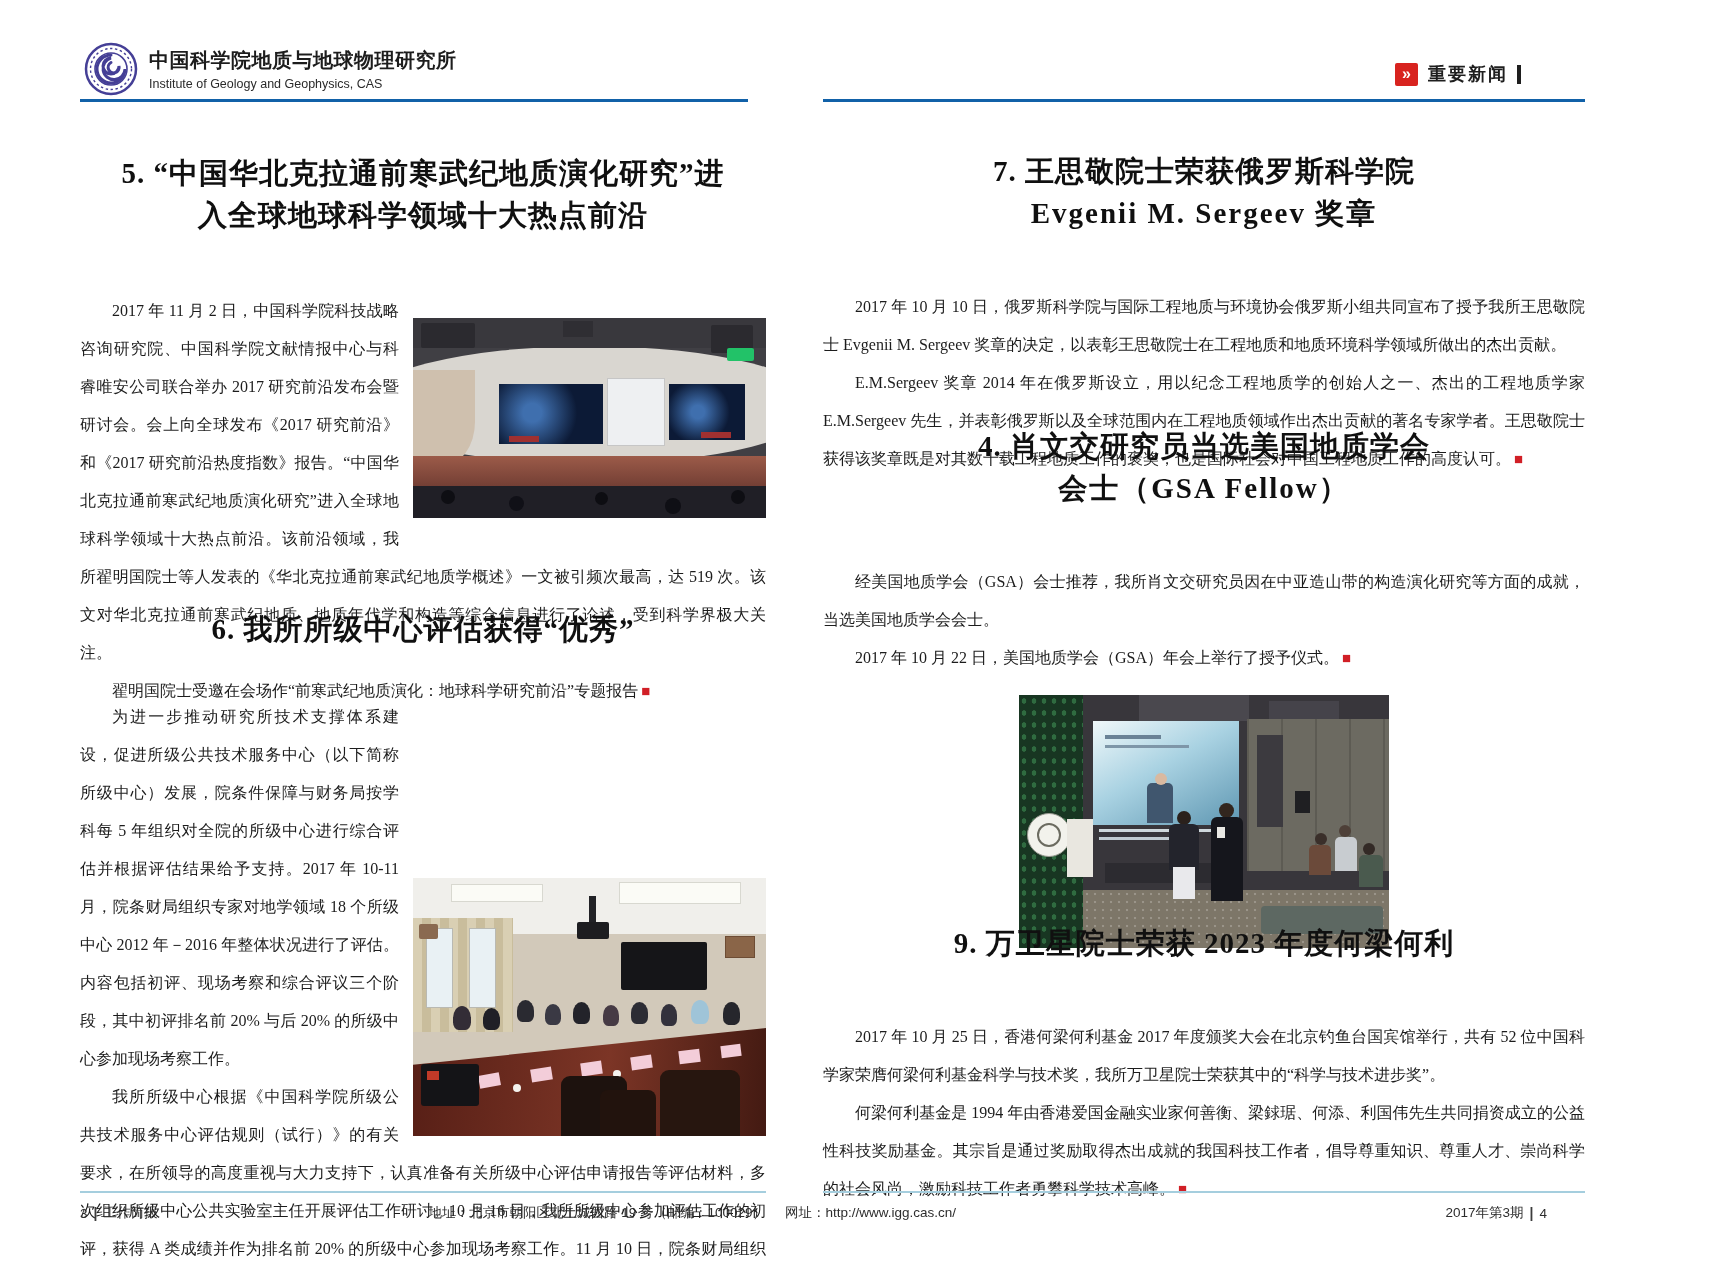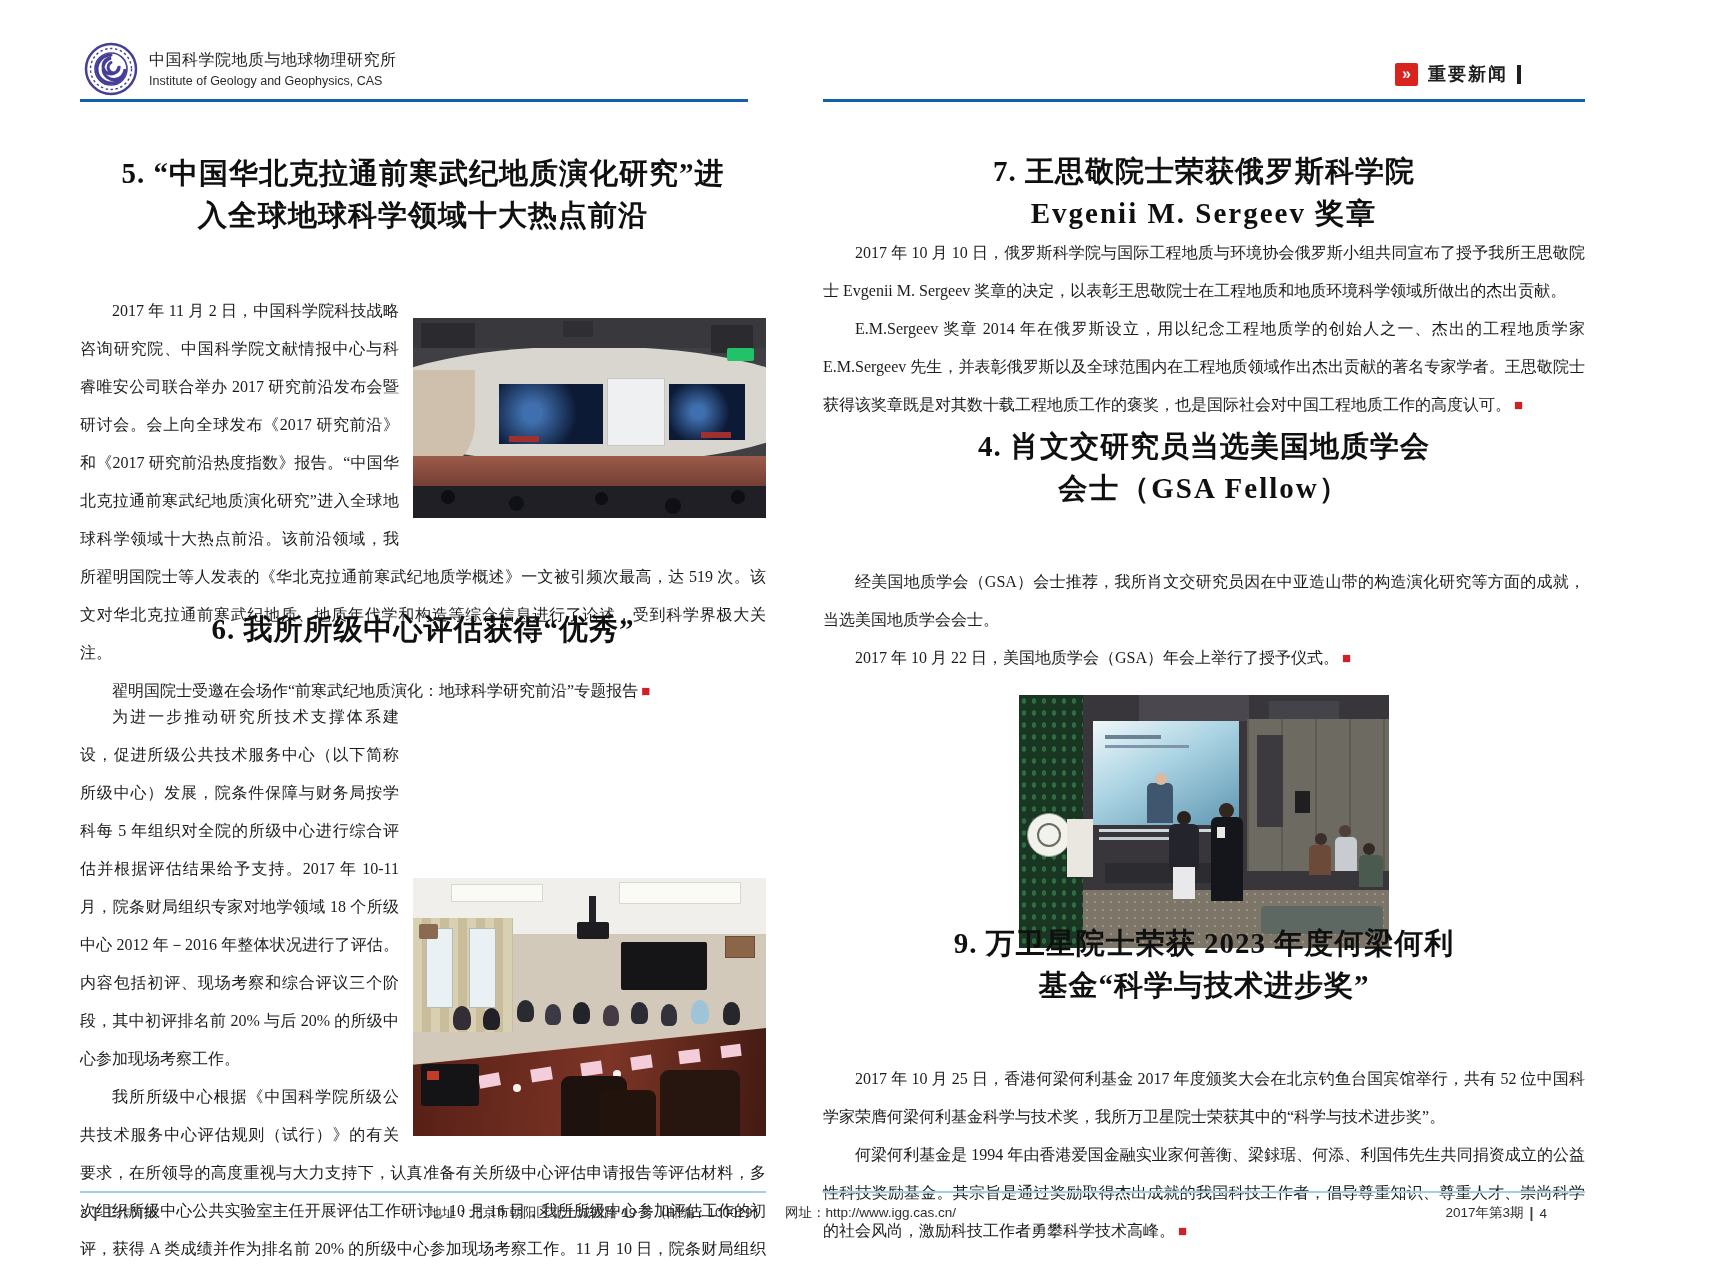--- a/index.html
+++ b/index.html
@@ -6,21 +6,21 @@
   html,body{margin:0;padding:0}
   body{position:relative;width:1710px;height:1276px;background:#ffffff;
        font-family:"Liberation Serif","DejaVu Serif",serif;color:#1b1b1b;overflow:hidden}
   .rule{position:absolute;height:3px;background:#1161a8}
   .frule-l,.frule-r{position:absolute;height:2px;background:#a5cede}
 
   
   .org{position:absolute;left:84px;top:42px;display:flex;align-items:center}
   .org .logo{width:54px;height:54px;flex:0 0 auto}
   .org .names{margin-left:11px;font-family:"Liberation Sans","DejaVu Sans",sans-serif}
-  .org .cn{font-size:16px;font-weight:normal;color:#1d1d1d;letter-spacing:.5px}
+  .org .cn{font-size:20px;font-weight:bold;color:#1d1d1d;letter-spacing:.5px}
   .org .en{font-size:12.5px;color:#2a2a2a;margin-top:3px}
   .newsflag{position:absolute;top:62px;left:1395px;display:flex;align-items:center;
             font-family:"Liberation Sans","DejaVu Sans",sans-serif}
   .newsbox{width:23px;height:23px;background:#d8231f;color:#fff;font-weight:bold;
            display:flex;align-items:center;justify-content:center;font-size:16px;border-radius:2px}
   .newslabel{margin-left:10px;font-size:18px;font-weight:600;color:#1e1e1e;letter-spacing:2px}
   .newsbar{width:4px;height:19px;background:#1e1e1e;margin-left:9px}
 
   
   .article{position:absolute}
@@ -149,21 +149,21 @@
     <p><span>我所所级中心根据《中国科学院所级公共技术服务中心评估规则（试行）》的有关要求，在所领导的高度重视与大力支持下，认真准备有关所级中心评估申请报告等评估材料，多次组织所级中心公共实验室主任开展评估工作研讨。10 月 16 日，我所所级中心参加评估工作的初评，获得 A 类成绩并作为排名前 20% 的所级中心参加现场考察工作。11 月 10 日，院条财局组织专家对我所所级中心进行现场考察评估，听取了所级中心重点工作报告，对所级中心过去五年的建设和发展给予了高度评价，同时就如何进一步开展前沿技术方法创新、细化管理激励措施等提出了参考性意见或建议。经综合评议，我所所级中心评估获得“优秀”。</span></p>
 
   </div>
 </section>
 
 <section class="article" style="left:823px;top:150px;width:762px">
   <h2 class="title">
     <span>7. 王思敬院士荣获俄罗斯科学院</span><br>
     <span class="en">Evgenii M. Sergeev 奖章</span>
   </h2>
-  <div class="body" style="">
+  <div class="body" style="margin-top:54px">
     <p><span>2017 年 10 月 10 日，俄罗斯科学院与国际工程地质与环境协会俄罗斯小组共同宣布了授予我所王思敬院士 Evgenii M. Sergeev 奖章的决定，以表彰王思敬院士在工程地质和地质环境科学领域所做出的杰出贡献。</span></p>
     <p><span>E.M.Sergeev 奖章 2014 年在俄罗斯设立，用以纪念工程地质学的创始人之一、杰出的工程地质学家 E.M.Sergeev 先生，并表彰俄罗斯以及全球范围内在工程地质领域作出杰出贡献的著名专家学者。王思敬院士获得该奖章既是对其数十载工程地质工作的褒奖，也是国际社会对中国工程地质工作的高度认可。</span><span class="endmark">■</span></p>
   </div>
 </section>
 
 <section class="article" style="left:823px;top:425px;width:762px">
   <h2 class="title">
     <span>4. 肖文交研究员当选美国地质学会</span><br>
     <span class="en">会士（GSA Fellow）</span>
   </h2>
@@ -205,21 +205,20 @@
       <i style="left:316px;top:142px;width:22px;height:34px;background:#c8ccd0;border-radius:5px 5px 0 0"></i>
       <i style="left:340px;top:160px;width:24px;height:32px;background:#4a5a4e;border-radius:5px 5px 0 0"></i>
       <i style="right:6px;bottom:14px;width:122px;height:28px;background:#5d6862;border-radius:4px"></i>
     </div>
   </div>
 </section>
 
 <section class="article" style="left:823px;top:922px;width:762px">
   <h2 class="title">
     <span>9. 万卫星院士荣获 2023 年度何梁何利</span><br>
-    <span>基金“科学与技术进步奖”</span>
   </h2>
   <div class="body" style="margin-top:54px">
     <p><span>2017 年 10 月 25 日，香港何梁何利基金 2017 年度颁奖大会在北京钓鱼台国宾馆举行，共有 52 位中国科学家荣膺何梁何利基金科学与技术奖，我所万卫星院士荣获其中的“科学与技术进步奖”。</span></p>
     <p><span>何梁何利基金是 1994 年由香港爱国金融实业家何善衡、梁銶琚、何添、利国伟先生共同捐资成立的公益性科技奖励基金。其宗旨是通过奖励取得杰出成就的我国科技工作者，倡导尊重知识、尊重人才、崇尚科学的社会风尚，激励科技工作者勇攀科学技术高峰。</span><span class="endmark">■</span></p>
   </div>
 </section>
 
 <div class="frule-l" style="left:80px;top:1191px;width:686px"></div>
 <div class="frule-r" style="left:823px;top:1191px;width:762px"></div>
 

